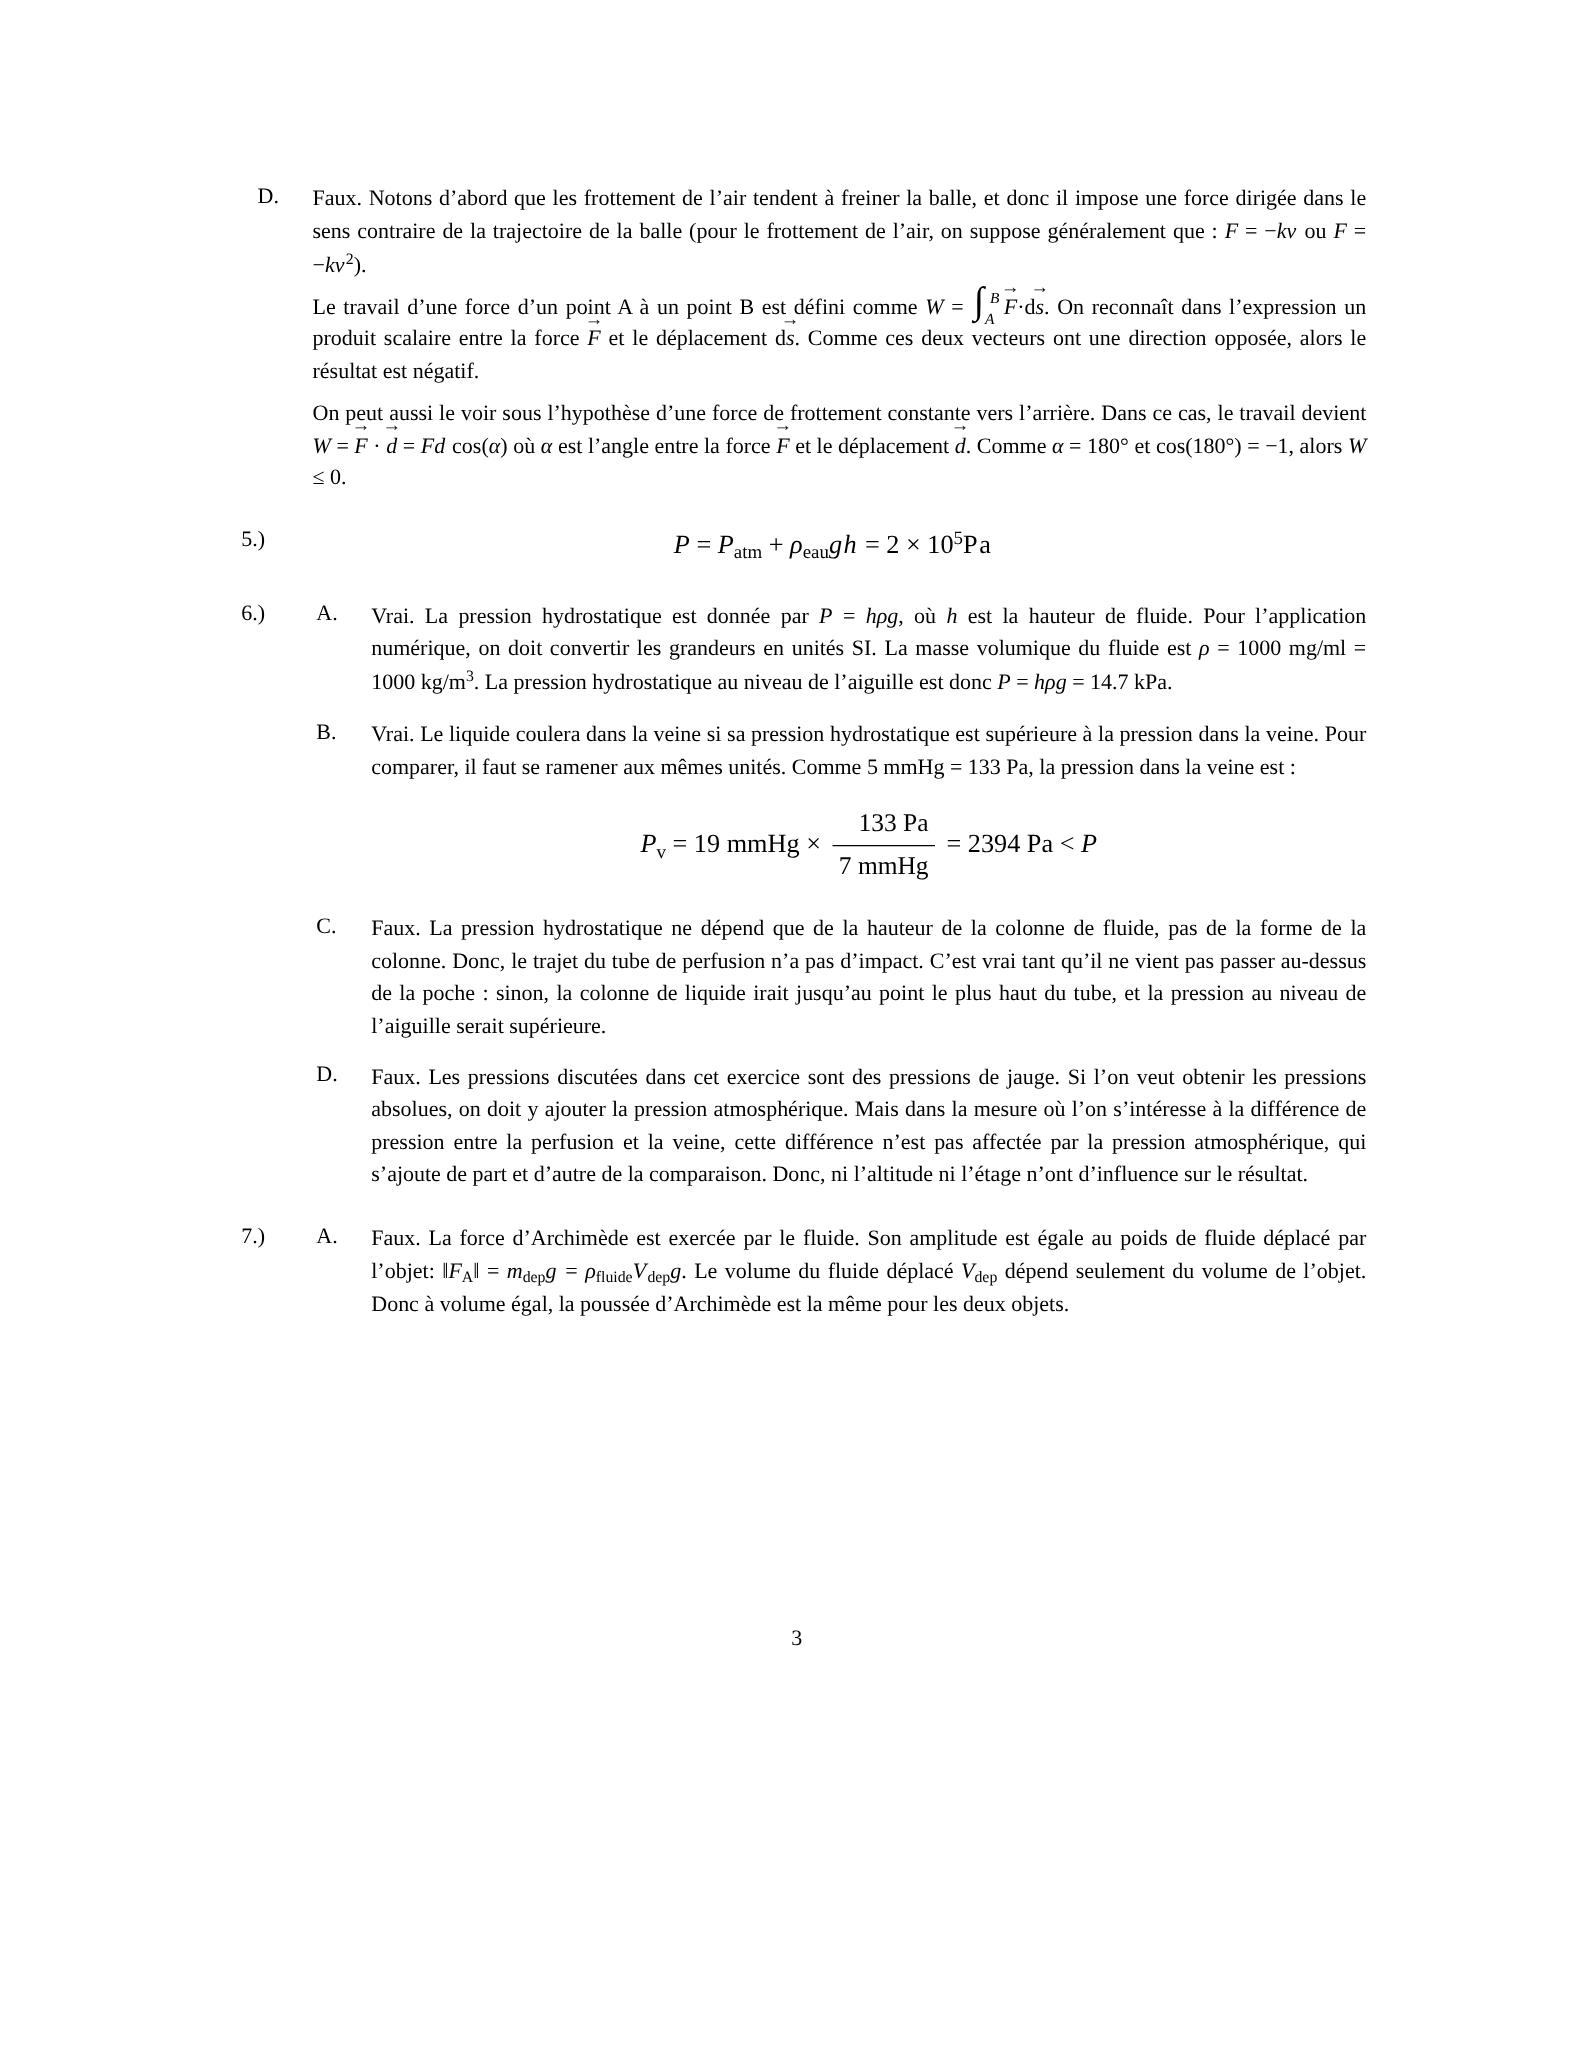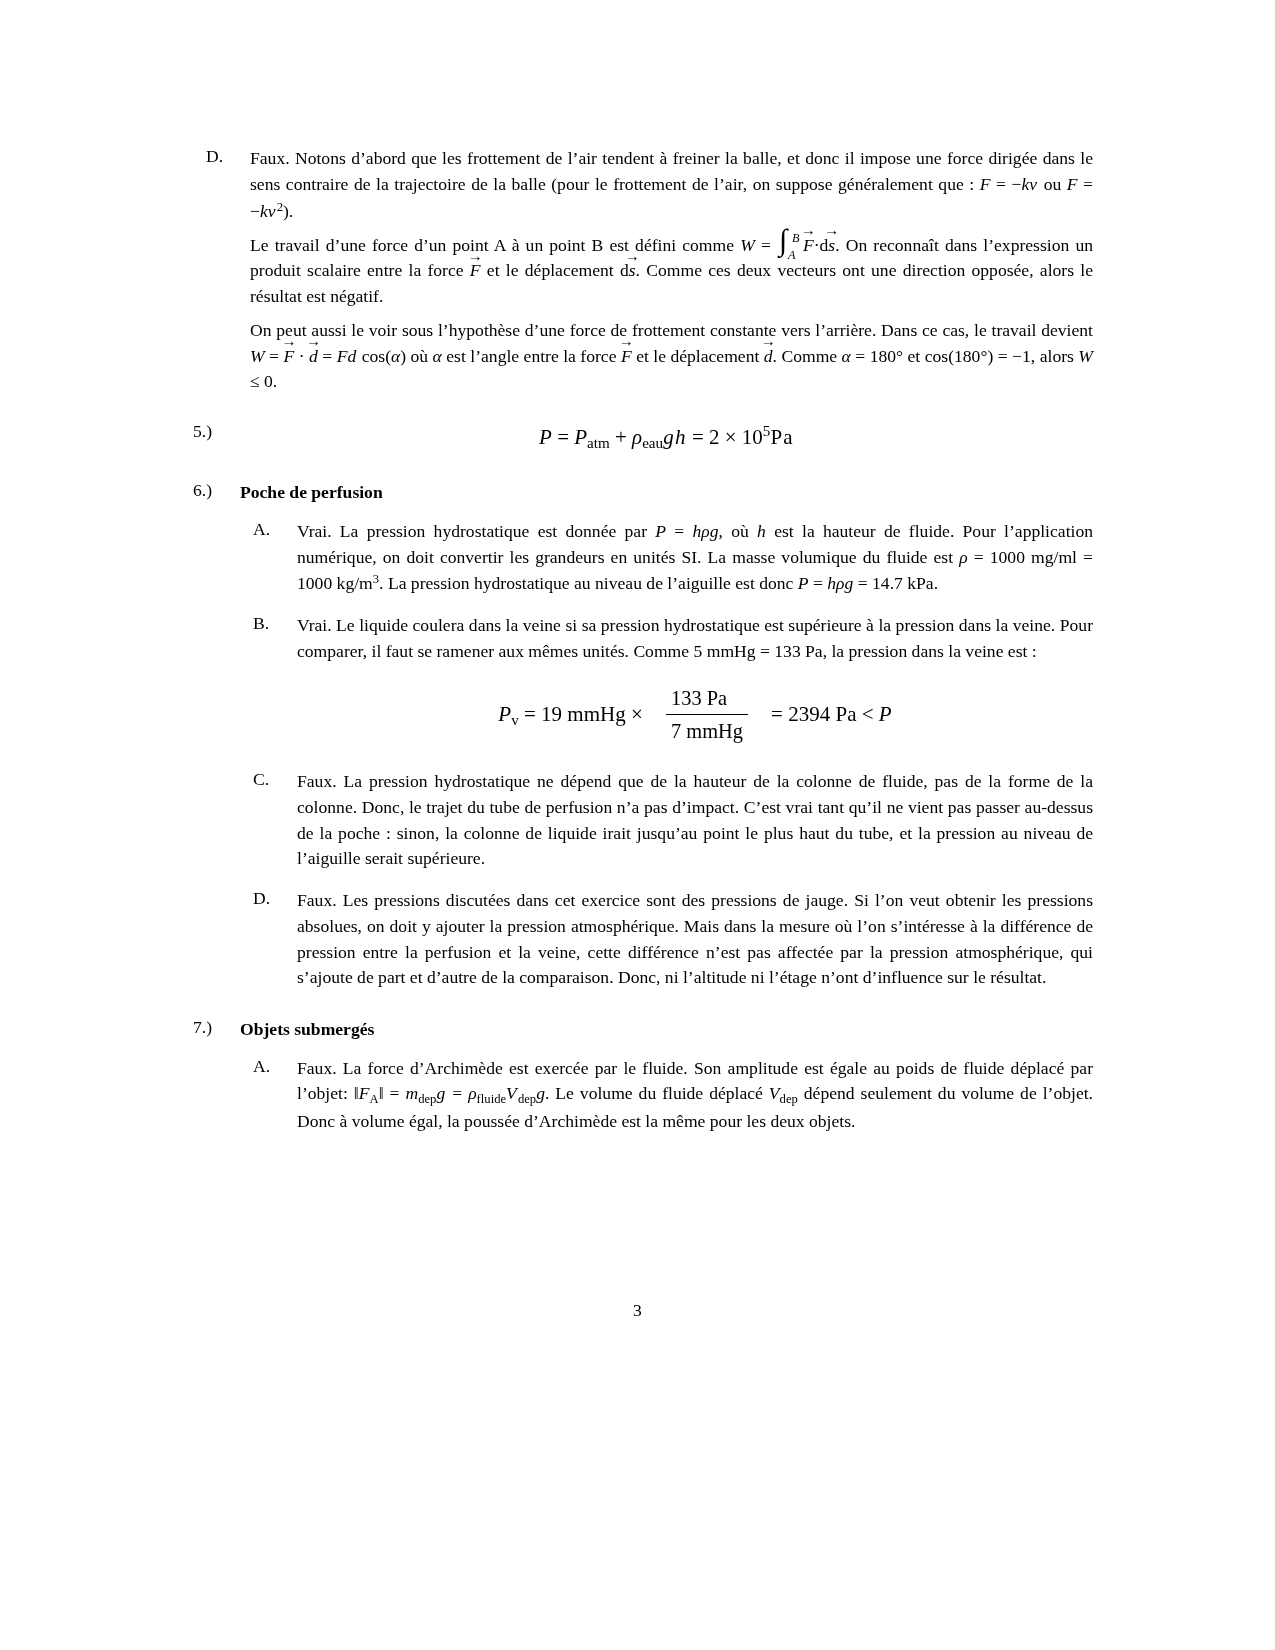--- a/index.html
+++ b/index.html
@@ -106,22 +106,22 @@
     text-align: center;
     font-size: 21px;
     margin: 13px 0 13px 0;
     line-height: 1.4;
   }
   .display.tall { margin: 20px 0 22px 0; }
 
   .frac {
     display: inline-block;
     vertical-align: middle;
-    text-align: left;
-    margin: 0 18px;
+    text-align: right;
+    margin: 0 4px;
     position: relative;
     top: -0.05em;
   }
   .frac .num {
     display: block;
     padding: 0 5px 2px 5px;
     border-bottom: 1.1px solid #000;
     font-size: 0.97em;
   }
   .frac .den {
@@ -195,21 +195,20 @@
 
     <div class="section">
       <div class="section-marker">5.)</div>
       <div class="section-body">
         <div class="display"><span class="mi">P</span><span class="mrm"> = </span><span class="mi">P</span><span class="msub">atm</span><span class="mrm"> + </span><span class="mi">ρ</span><span class="msub">eau</span><span class="mi thin">g</span><span class="mi thin">h</span><span class="mrm"> = 2 × 10</span><span class="msup">5</span><span class="mrm thin">Pa</span></div>
       </div>
     </div>
 
     <div class="section">
       <div class="section-marker">6.)</div>
-      <div class="section-title">Poche de perfusion</div>
       <div class="section-body">
 
         <div class="item">
           <div class="item-marker">A.</div>
           <div class="item-body">
             <p class="para"><span>Vrai. La pression hydrostatique est donnée par </span><span class="mi">P</span><span class="mrm"> = </span><span class="mi">h</span><span class="mi">ρ</span><span class="mi">g</span><span>, où </span><span class="mi">h</span><span> est la hauteur de fluide. Pour l’application numérique, on doit convertir les grandeurs en unités SI. La masse volumique du fluide est </span><span class="mi">ρ</span><span class="mrm"> = 1000 mg/ml = 1000 kg/m</span><span class="msup">3</span><span>. La pression hydrostatique au niveau de l’aiguille est donc </span><span class="mi">P</span><span class="mrm"> = </span><span class="mi">h</span><span class="mi">ρ</span><span class="mi">g</span><span class="mrm"> = 14.7 kPa</span><span>.</span></p>
           </div>
         </div>
 
         <div class="item">
@@ -232,21 +231,20 @@
           <div class="item-body">
             <p class="para">Faux. Les pressions discutées dans cet exercice sont des pressions de jauge. Si l’on veut obtenir les pressions absolues, on doit y ajouter la pression atmosphérique. Mais dans la mesure où l’on s’intéresse à la différence de pression entre la perfusion et la veine, cette différence n’est pas affectée par la pression atmosphérique, qui s’ajoute de part et d’autre de la comparaison. Donc, ni l’altitude ni l’étage n’ont d’influence sur le résultat.</p>
           </div>
         </div>
 
       </div>
     </div>
 
     <div class="section">
       <div class="section-marker">7.)</div>
-      <div class="section-title">Objets submergés</div>
       <div class="section-body">
 
         <div class="item">
           <div class="item-marker">A.</div>
           <div class="item-body">
             <p class="para"><span>Faux. La force d’Archimède est exercée par le fluide. Son amplitude est égale au poids de fluide déplacé par l’objet: </span><span class="mrm">‖</span><span class="mi">F</span><span class="msub mi">A</span><span class="mrm">‖</span><span class="mrm"> = </span><span class="mi">m</span><span class="msub">dep</span><span class="mi thin">g</span><span class="mrm"> = </span><span class="mi">ρ</span><span class="msub">fluide</span><span class="mi thin">V</span><span class="msub">dep</span><span class="mi">g</span><span>. Le volume du fluide déplacé </span><span class="mi">V</span><span class="msub">dep</span><span> dépend seulement du volume de l’objet. Donc à volume égal, la poussée d’Archimède est la même pour les deux objets.</span></p>
           </div>
         </div>
 
       </div>

